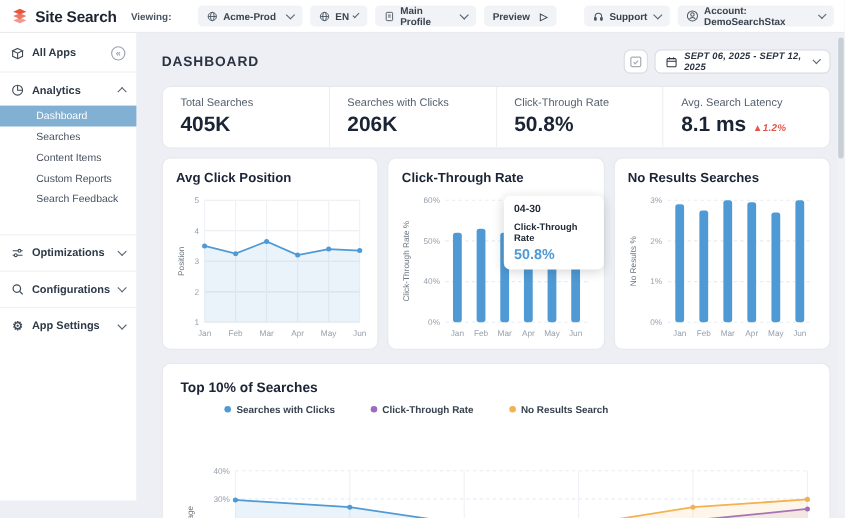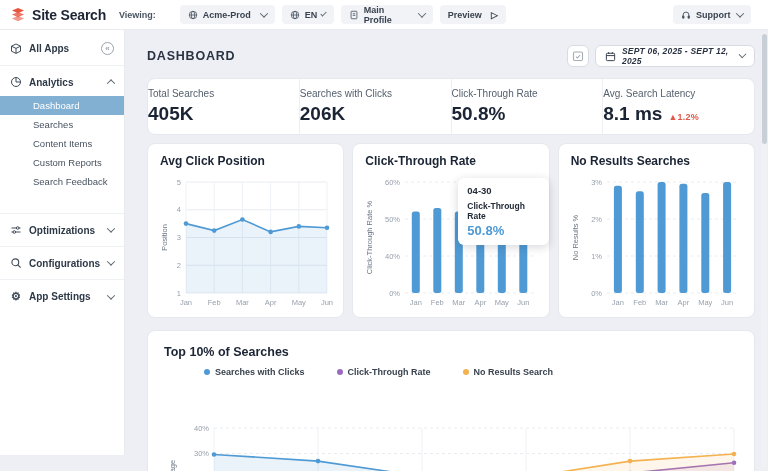--- a/index.html
+++ b/index.html
@@ -45,25 +45,25 @@
   .icon-btn { width:22px; height:22px; background:#fff; border:1px solid #d8dce2; border-radius:6px;
               display:flex; align-items:center; justify-content:center; cursor:pointer; }
   .date-btn { height:22px; background:#fff; border:1px solid #d8dce2; border-radius:6px;
               display:flex; align-items:center; gap:6px; padding:0 9px; font-size:8.5px;
               font-weight:bold; color:#2a3342; letter-spacing:0.2px; cursor:pointer; width:160px; }
   .date-btn .chev { margin-left:auto; }
 
   .card { background:#fff; border:1px solid #e5e8ec; border-radius:8px; }
 
   .stats { display:flex; height:57px; }
-  .stat { flex:1; padding:9px 0; }
+  .stat { flex:1; padding:9px 16px; }
   .stat + .stat { border-left:1px solid #edeff2; }
   .stat .lbl { font-size:10px; color:#55606e; margin-bottom:4px; }
   .stat .val { font-size:19px; font-weight:bold; color:#1b2434; display:flex; align-items:baseline; gap:6px; }
-  .delta { font-size:9px; font-weight:bold; color:#e0584a; letter-spacing:0.2px; }
+  .delta { font-size:9px; font-weight:bold; color:#e0584a; letter-spacing:0.2px;font-style:italic; }
 
   .cards-row { display:flex; gap:8px; margin-top:8px; }
   .chart-card { flex:1; height:175px; position:relative; padding:10px 12px; }
   .chart-card h3 { font-size:12px; font-weight:bold; color:#1b2434; }
   .chart-box { position:absolute; left:8px; right:8px; top:32px; bottom:8px; }
 
   .tooltip { position:absolute; left:105px; top:34px; width:91px; background:#fff; border-radius:6px;
              box-shadow:0 2px 10px rgba(20,30,50,0.18); padding:7px 9px; z-index:3; }
   .tooltip .t-date { font-size:9.5px; font-weight:bold; color:#222b38; margin-bottom:5px; }
   .tooltip .t-lbl { font-size:8.5px; font-weight:bold; color:#222b38; margin-bottom:2px; }
@@ -149,20 +149,31 @@
         <svg width="10" height="10" viewBox="0 0 12 12" fill="none" stroke="#4a5561" stroke-width="1.1">
           <path d="M2.5 8.5V6a3.5 3.5 0 0 1 7 0v2.5"></path>
           <rect x="1.8" y="7" width="1.8" height="3" rx="0.8" fill="#4a5561"></rect>
           <rect x="8.4" y="7" width="1.8" height="3" rx="0.8" fill="#4a5561"></rect>
         </svg>
       </span>
       <span>Support</span>
       <span class="chev dn"></span>
     </div>
 
+    <div class="pill" style="width:142px; margin-right:0">
+      <span>
+        <svg width="11" height="11" viewBox="0 0 12 12" fill="none" stroke="#4a5561" stroke-width="1">
+          <circle cx="6" cy="6" r="5"></circle>
+            <circle cx="6" cy="4.6" r="1.7"></circle>
+            <path d="M2.9 9.4a3.5 3.5 0 0 1 6.2 0"></path>
+        </svg>
+      </span>
+      <span>Account: DemoSearchStax</span>
+      <span class="chev dn"></span>
+    </div>
   </div>
 
   <div class="sidebar">
     <div class="side-row">
       <span class="ic">
         <svg width="12" height="12" viewBox="0 0 12 12" fill="none" stroke="#3f4a57" stroke-width="1">
           <path d="M6 1 10.5 3.2 6 5.4 1.5 3.2Z"></path>
             <path d="M1.5 3.2V8.2L6 10.4 10.5 8.2V3.2"></path>
             <path d="M6 5.4v5"></path>
         </svg>

